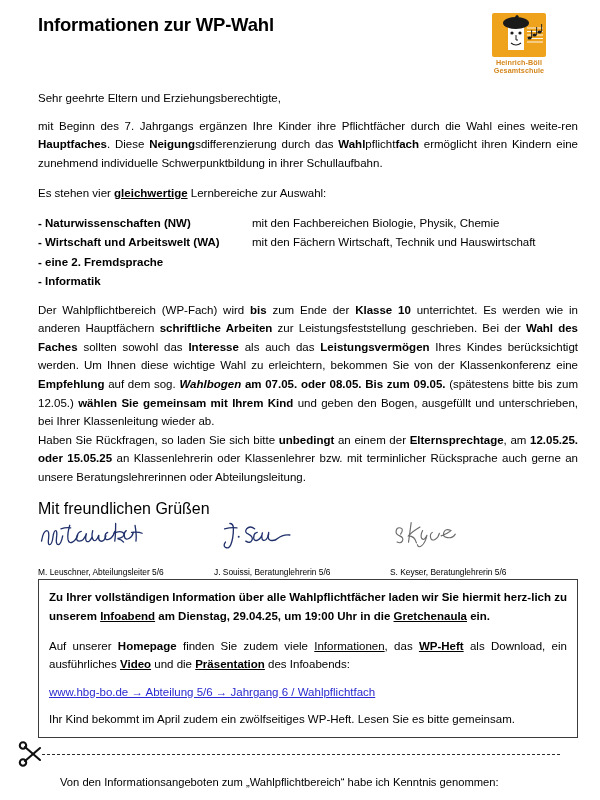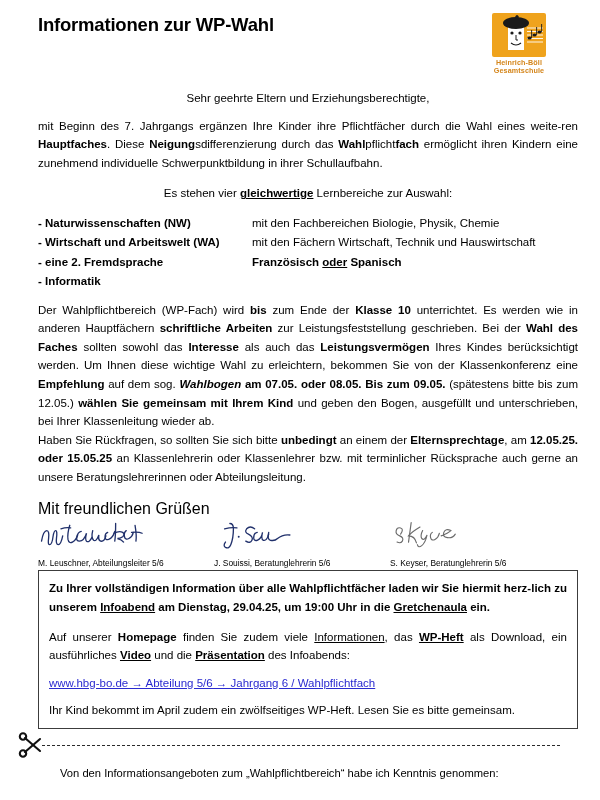--- a/index.html
+++ b/index.html
@@ -71,21 +71,21 @@
   .body-block {
     margin-top: 9px;
   }
   p.para {
     font-size: 11.5px;
     line-height: 18.6px;
     margin: 0;
     text-align: justify;
   }
   p.para.loose {
-    text-align: center;
+    text-align: left;
   }
   .gap-sm { height: 9px; }
   .gap-md { height: 12px; }
 
   b, strong { font-weight: bold; }
   .u { text-decoration: underline; }
   .i { font-style: italic; margin-top: 36px; }
 
   
   .subject-list {
@@ -122,21 +122,21 @@
   .sign-col.c1 { width: 176px; }
   .sign-col.c2 { width: 176px; }
   .sign-col.c3 { width: 176px; }
   .sign-img {
     height: 30px;
     display: block;
   }
   .sign-caption {
     font-size: 8.4px;
     line-height: 1.1;
-    margin-top: 9px;
+    margin-top: 18px;
     white-space: nowrap;
   }
 
   
   .info-box {
     border: 1px solid #3c3c3c;
     margin-top: 2px;
     padding: 8px 10px 9px 10px;
     box-sizing: border-box;
   }
@@ -245,31 +245,30 @@
     <div class="subject-row">
       <div class="subject-name">- Naturwissenschaften (NW)</div>
       <div class="subject-desc">mit den Fachbereichen Biologie, Physik, Chemie</div>
     </div>
     <div class="subject-row">
       <div class="subject-name">- Wirtschaft und Arbeitswelt (WA)</div>
       <div class="subject-desc">mit den Fächern Wirtschaft, Technik und Hauswirtschaft</div>
     </div>
     <div class="subject-row">
       <div class="subject-name">- eine 2. Fremdsprache</div>
-      <div class="subject-desc bold"><span>Französisch </span><span class="u">oder</span><span> Spanisch</span></div>
     </div>
     <div class="subject-row">
       <div class="subject-name">- Informatik</div>
       <div class="subject-desc"></div>
     </div>
   </div>
 
   <div class="body-block">
     <p class="para"><span>Der Wahlpflichtbereich (WP-Fach) wird </span><b>bis</b><span> zum Ende der </span><b>Klasse 10</b><span> unterrichtet. Es werden wie in anderen Hauptfächern </span><b>schriftliche Arbeiten</b><span> zur Leistungsfeststellung geschrieben. Bei der </span><b>Wahl des Faches</b><span> sollten sowohl das </span><b>Interesse</b><span> als auch das </span><b>Leistungsvermögen</b><span> Ihres Kindes berücksichtigt werden. Um Ihnen diese wichtige Wahl zu erleichtern, bekommen Sie von der Klassenkonferenz eine </span><b>Empfehlung</b><span> auf dem sog. </span><b class="i">Wahlbogen</b><b> am 07.05. oder 08.05. Bis zum 09.05.</b><span> (spätestens bitte bis zum 12.05.) </span><b>wählen Sie gemeinsam mit Ihrem Kind</b><span> und geben den Bogen, ausgefüllt und unterschrieben, bei Ihrer Klassenleitung wieder ab.</span></p>
-    <p class="para"><span>Haben Sie Rückfragen, so sollten Sie sich bitte </span><b>unbedingt</b><span> an einem der </span><b>Elternsprechtage</b><span>, am </span><b>12.05.25. oder 15.05.25</b><span> an Klassenlehrerin oder Klassenlehrer bzw. mit terminlicher Rücksprache auch gerne an unsere Beratungslehrerinnen oder Abteilungsleitung.</span></p>
+    <p class="para"><span>Haben Sie Rückfragen, so laden Sie sich bitte </span><b>unbedingt</b><span> an einem der </span><b>Elternsprechtage</b><span>, am </span><b>12.05.25. oder 15.05.25</b><span> an Klassenlehrerin oder Klassenlehrer bzw. mit terminlicher Rücksprache auch gerne an unsere Beratungslehrerinnen oder Abteilungsleitung.</span></p>
   </div>
 
   <div class="greeting">Mit freundlichen Grüßen</div>
 
   <div class="sign-row">
     <div class="sign-col c1">
       <svg class="sign-img" viewBox="0 0 150 34">
         <g fill="none" stroke="#20306b" stroke-width="1.5" stroke-linecap="round">
           <path d="M4 24 q2 -12 6 -12 q3 0 2 9 q-1 7 1 7 q3 0 4 -9 q1 -7 3 -7 q2 0 1 8 q-1 8 2 8 q3 0 5 -10"></path>
           <path d="M26 10 q6 -2 11 -1"></path>

